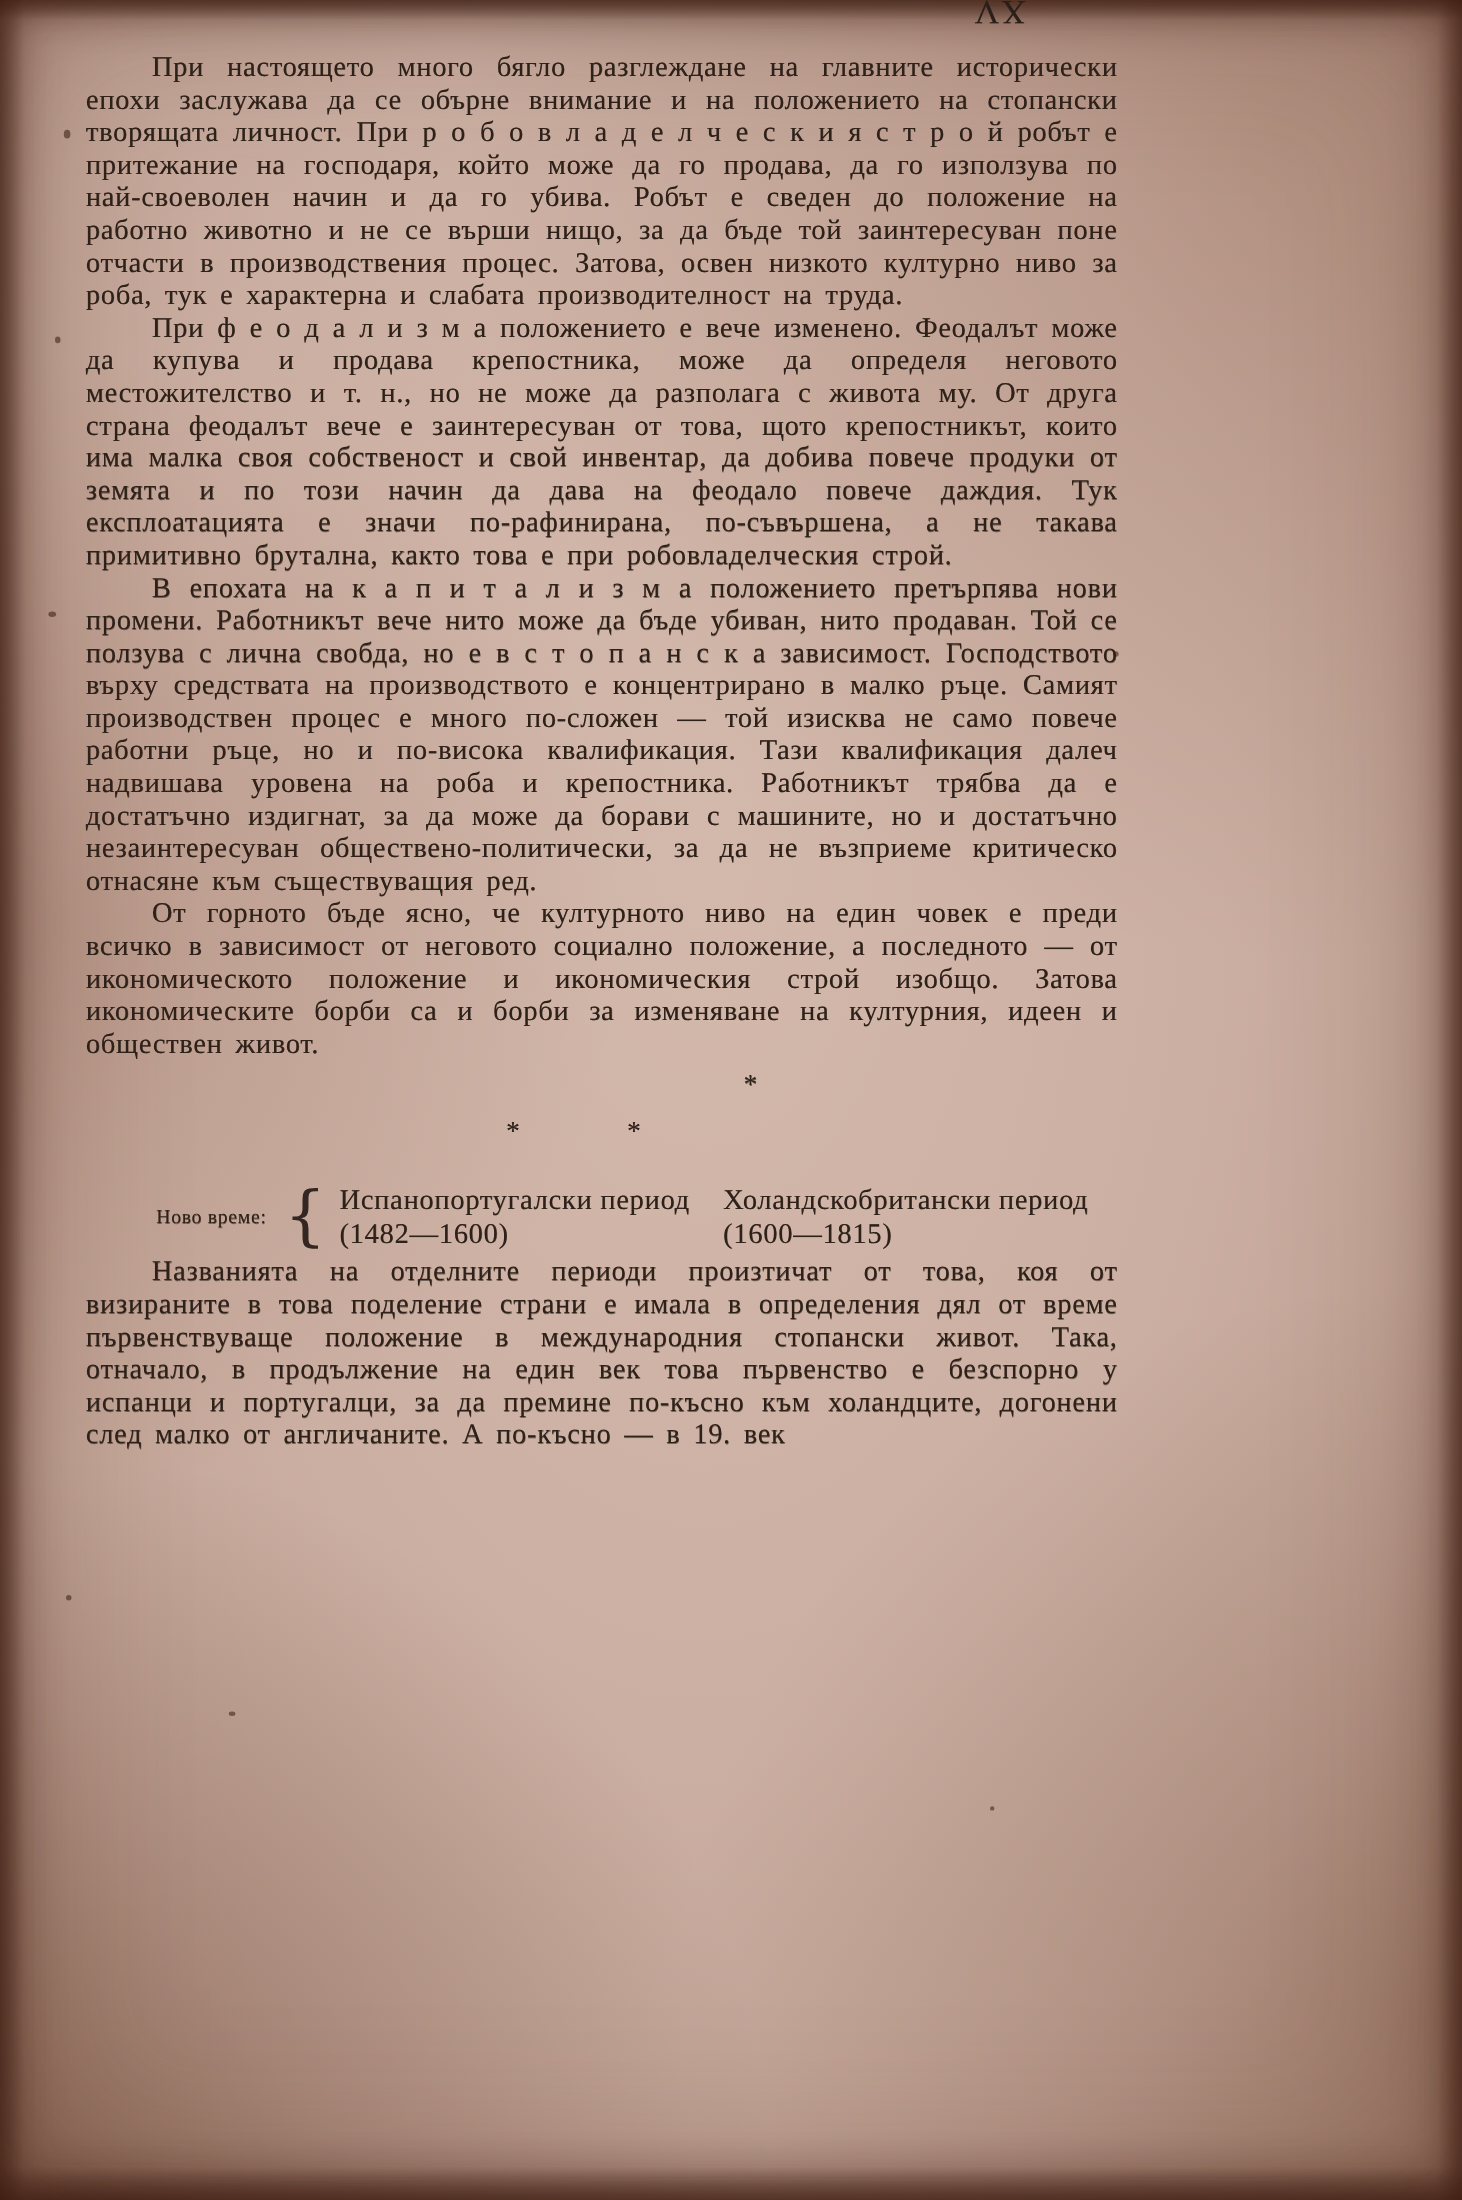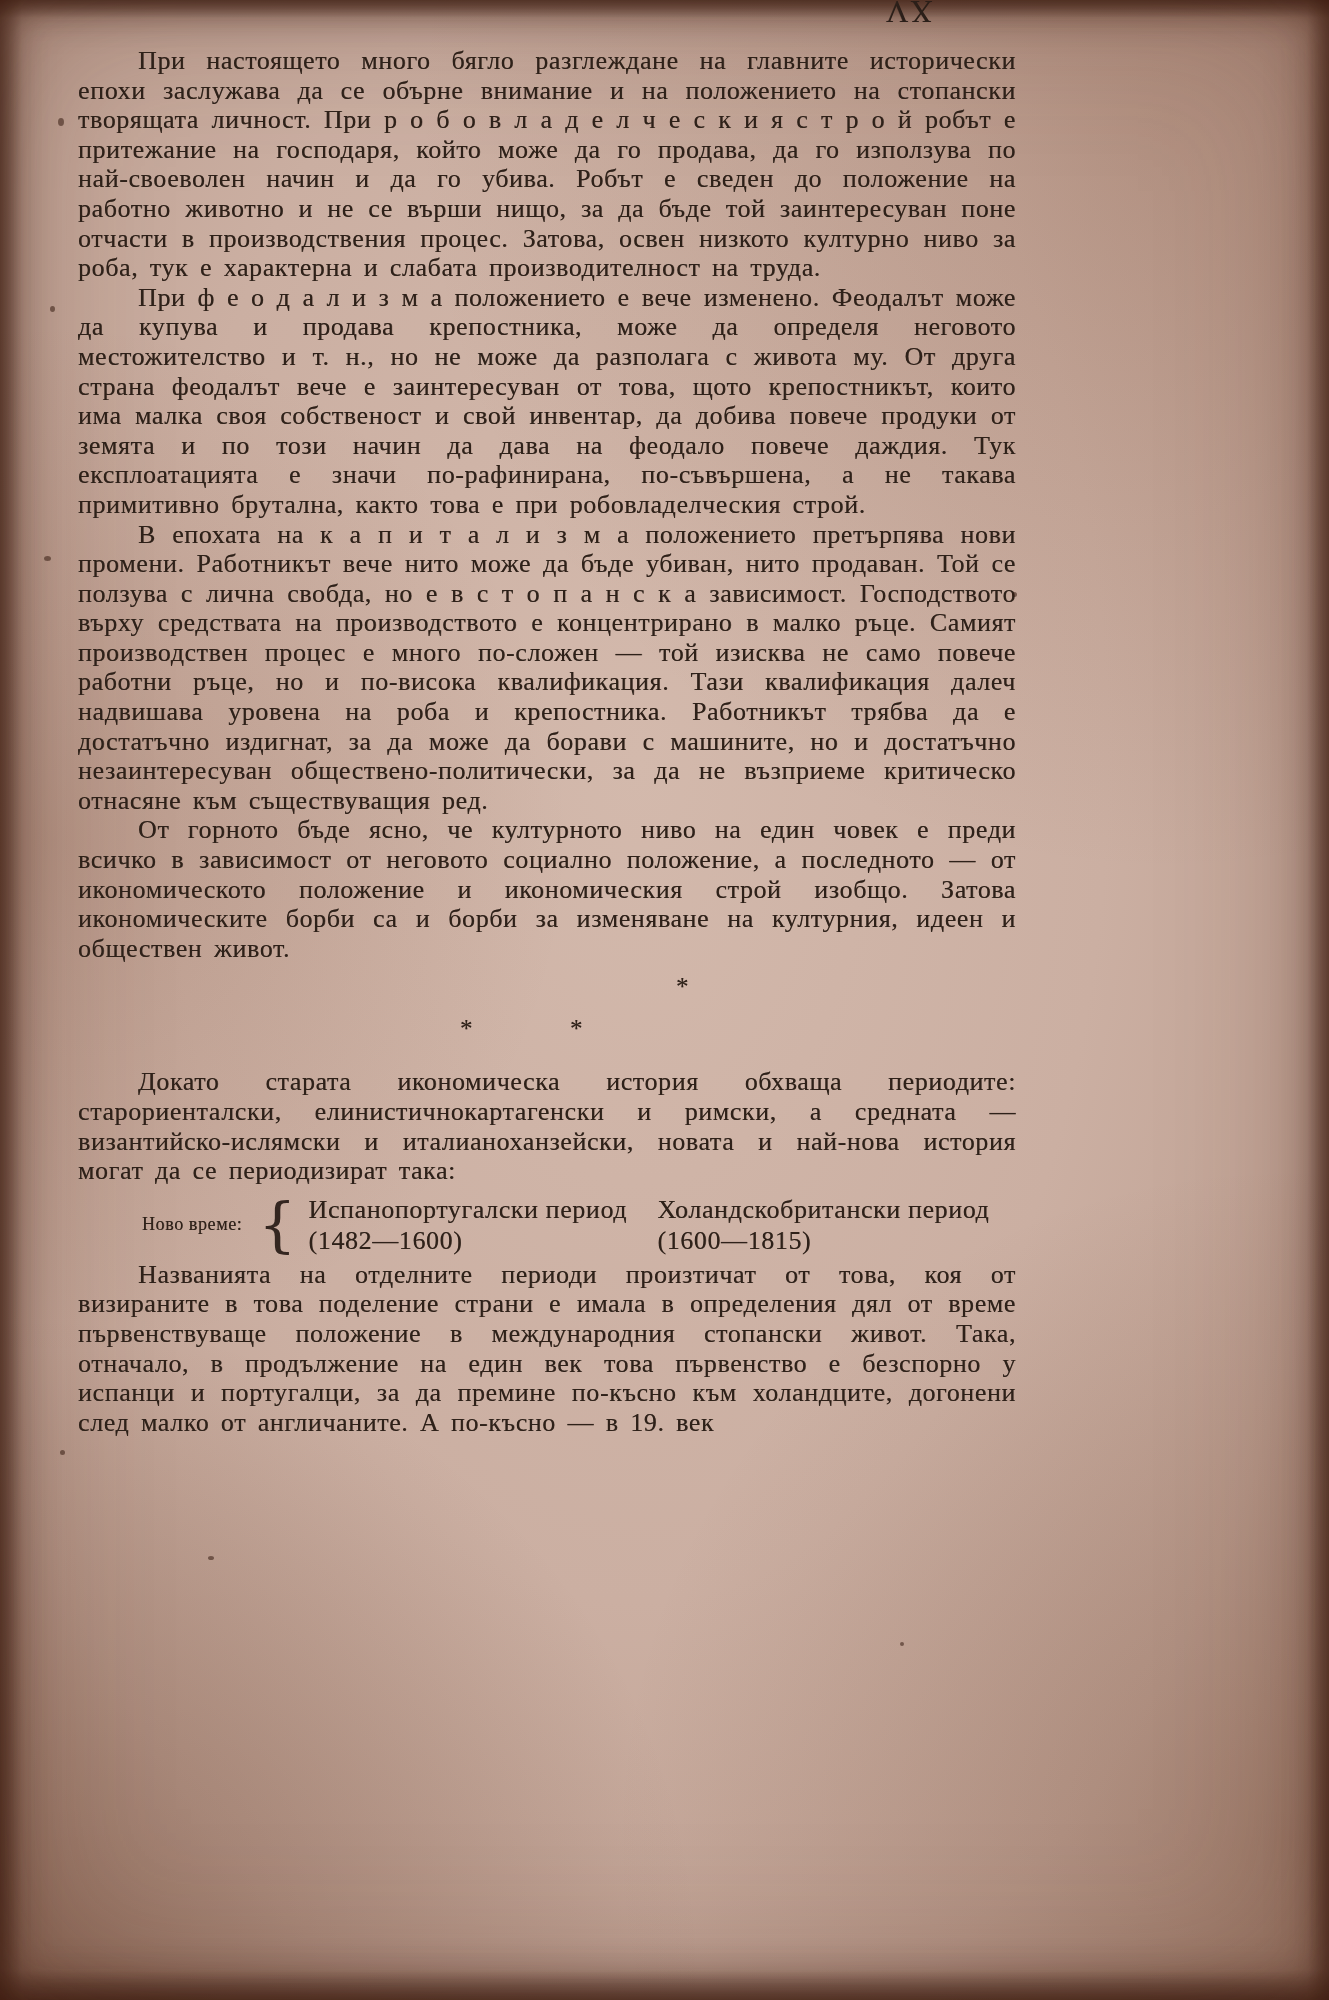--- a/index.html
+++ b/index.html
@@ -79,21 +79,20 @@
     <p class="para">В епохата на к а п и т а л и з м а положението претърпява нови промени. Работникът вече нито може да бъде убиван, нито продаван. Той се ползува с лична свобда, но е в с т о п а н с к а зависимост. Господството върху средствата на производството е концентрирано в малко ръце. Самият производствен процес е много по-сложен — той изисква не само повече работни ръце, но и по-висока квалификация. Тази квалификация далеч надвишава уровена на роба и крепостника. Работникът трябва да е достатъчно издигнат, за да може да борави с машините, но и достатъчно незаинтересуван обществено-политически, за да не възприеме критическо отнасяне към съществуващия ред.</p>
 
     <p class="para">От горното бъде ясно, че културното ниво на един човек е преди всичко в зависимост от неговото социално положение, а последното — от икономическото положение и икономическия строй изобщо. Затова икономическите борби са и борби за изменяване на културния, идеен и обществен живот.</p>
 
     <div class="ornaments">
       <span class="orn orn-single">*</span>
       <span class="orn orn-a">*</span>
       <span class="orn orn-b">*</span>
     </div>
 
-    <p class="para">Докато старата икономическа история обхваща периодите: старориенталски, елинистичнокартагенски и римски, а средната — византийско-ислямски и италианоханзейски, новата и най-нова история могат да се периодизират така:</p>
 
     <div class="period-group">
       <span class="period-label">Ново време:</span>
       <span class="brace">{</span>
       <span class="period-items">
         <span class="period-item">Испанопортугалски период (1482—1600)</span>
         <span class="period-item">Холандскобритански период (1600—1815)</span>
       </span>
     </div>
 

